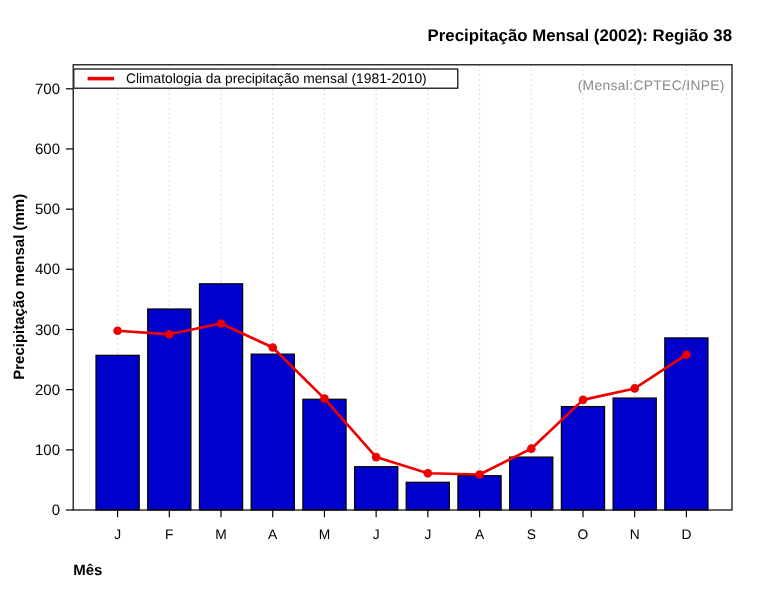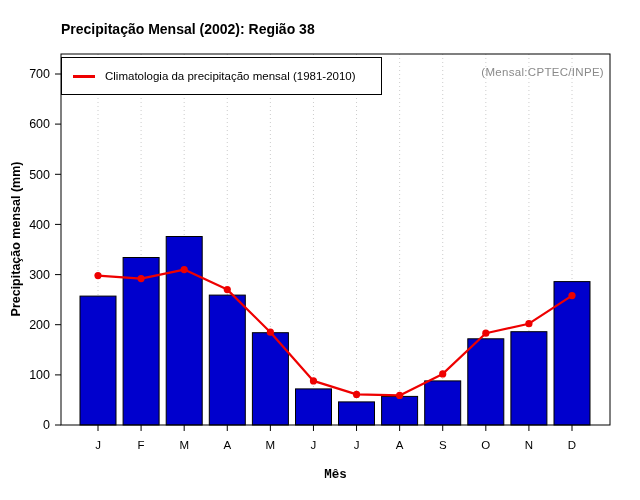--- a/index.html
+++ b/index.html
@@ -5,45 +5,45 @@
   html,body{margin:0;padding:0;background:#ffffff;}
   .figure{
     position:relative;
     width:640px;height:500px;
     background:#ffffff;
     font-family:"Liberation Sans", sans-serif;
     overflow:hidden;
   }
   .chart-title{
     position:absolute;left:61px;top:21px;width:549px;
-    text-align:left;font-size:14px;font-weight:bold;color:#000;
+    text-align:right;font-size:14px;font-weight:bold;color:#000;
   }
   .plot-svg{position:absolute;left:0;top:0;}
   .legend-box{
-    position:absolute;left:61px;top:57px;width:321px;height:38px;
+    position:absolute;left:61px;top:57px;width:321px;height:17px;
     background:#ffffff;border:1px solid #000;
     display:flex;align-items:center;box-sizing:border-box;
   }
   .legend-line{
     display:inline-block;width:22px;height:3px;margin-left:11px;
     background:#ee0000;flex:0 0 auto;
   }
   .legend-label{margin-left:10px;font-size:11.5px;color:#000;white-space:nowrap;}
   .annotation{
     position:absolute;top:66px;right:36px;
     font-size:11.5px;color:#8a8a8a;letter-spacing:0.3px;
   }
   .y-axis-title{
     position:absolute;left:16px;top:239px;
     transform:translate(-50%,-50%) rotate(-90deg);
     font-size:12.5px;font-weight:bold;white-space:nowrap;color:#000;
   }
   .x-axis-title{
     position:absolute;left:61px;top:468px;width:549px;
-    text-align:center;font-size:12.5px;font-weight:bold;color:#000;font-family:Liberation Mono, monospace;
+    font-size:12.5px;font-weight:bold;color:#000;
   }
 </style>
 </head>
 <body>
 
 <div class="figure">
 
   <div class="chart-title">Precipitação Mensal (2002): Região 38</div>
 
   <svg class="plot-svg" id="plot" width="640" height="500" viewBox="0 0 640 500">

